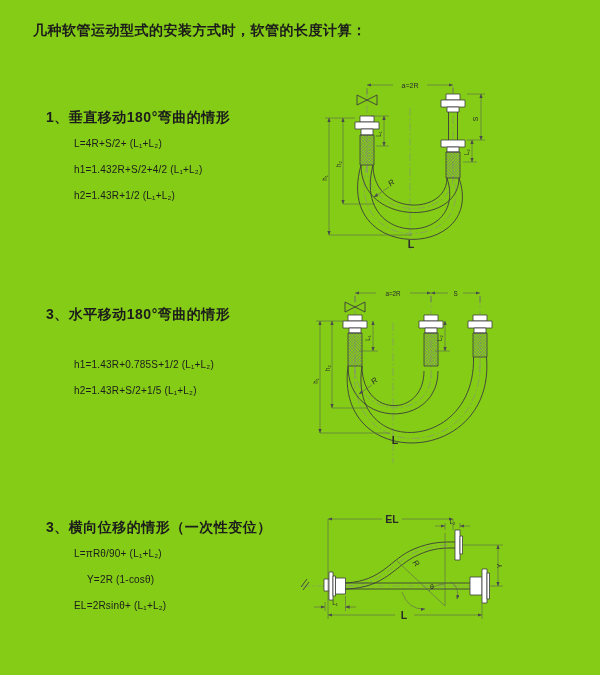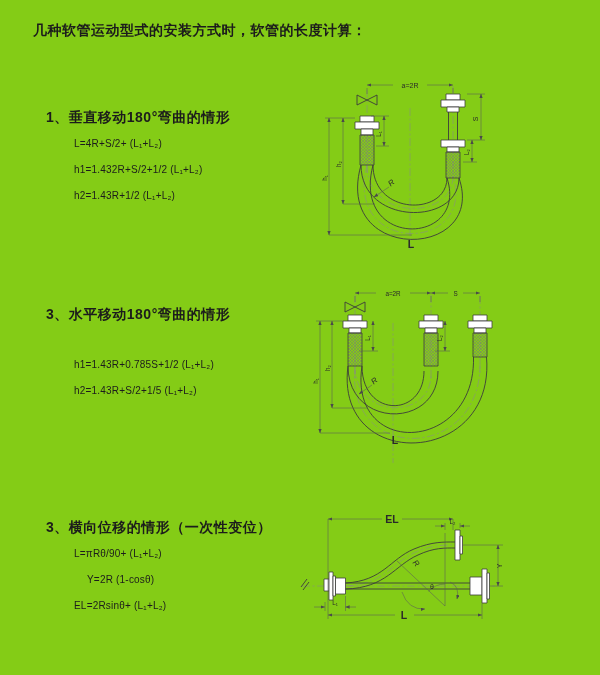--- a/index.html
+++ b/index.html
@@ -22,21 +22,21 @@
 </style>
 </head>
 <body>
 
 <div class="page">
 
   <h1 class="title">几种软管运动型式的安装方式时，软管的长度计算：</h1>
 
   <div class="heading" style="left:46px;top:109px">1、垂直移动180°弯曲的情形</div>
   <div class="formula" style="left:74px;top:138px">L=4R+S/2+ (L₁+L₂)</div>
-  <div class="formula" style="left:74px;top:164px">h1=1.432R+S/2+1/2 (L₁+L₂)</div>
+  <div class="formula" style="left:74px;top:164px">h1=1.432R+S/2+4/2 (L₁+L₂)</div>
   <div class="formula" style="left:74px;top:190px">h2=1.43R+1/2 (L₁+L₂)</div>
 
   <svg class="diagram" style="left:315px;top:78px" width="258" height="178" viewBox="0 0 258 178">
     <defs>
       <marker id="arr1" viewBox="0 0 8 6" refX="7.5" refY="3" markerWidth="8" markerHeight="6" orient="auto-start-reverse">
         <path d="M0,0 L8,3 L0,6 Z" fill="#4a4a4a"></path>
       </marker>
       <pattern id="hatch1" width="3" height="3" patternUnits="userSpaceOnUse">
         <path d="M0,3 L3,0 M0,0 L3,3" stroke="#777" stroke-width="0.45"></path>
       </pattern>

